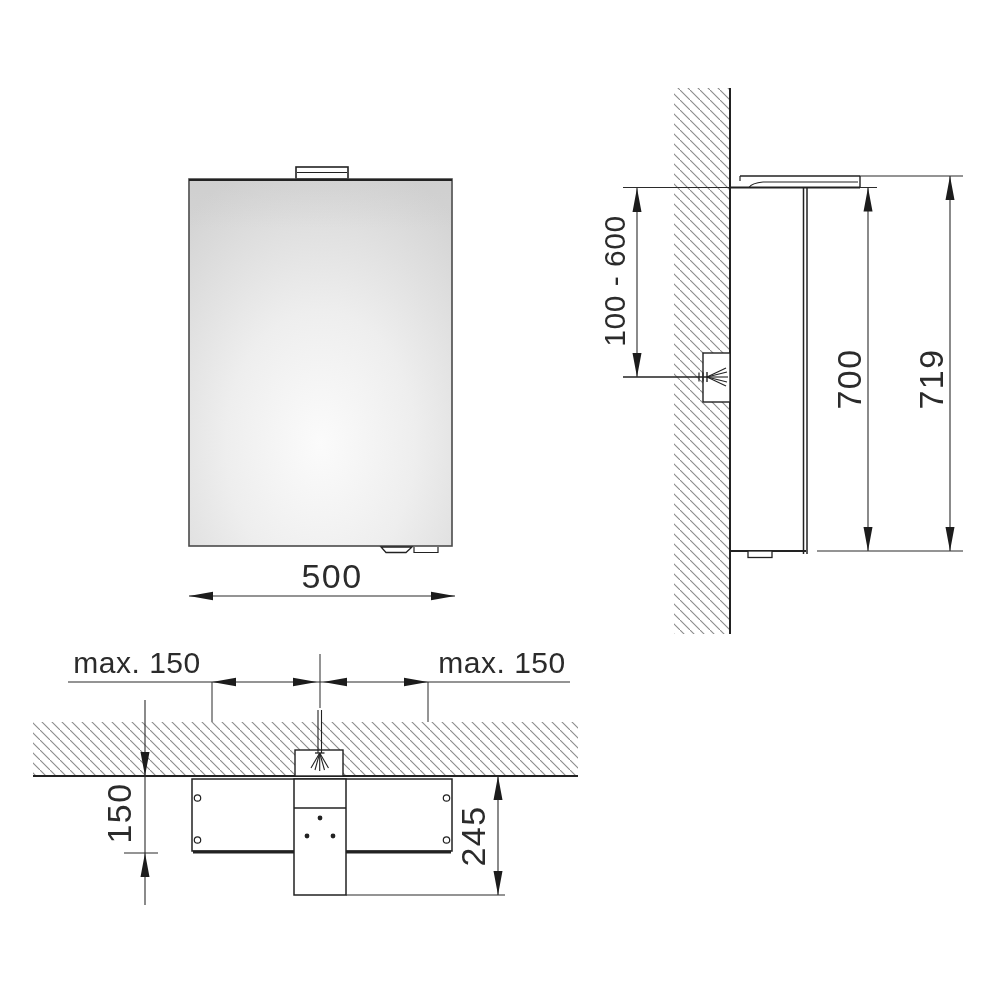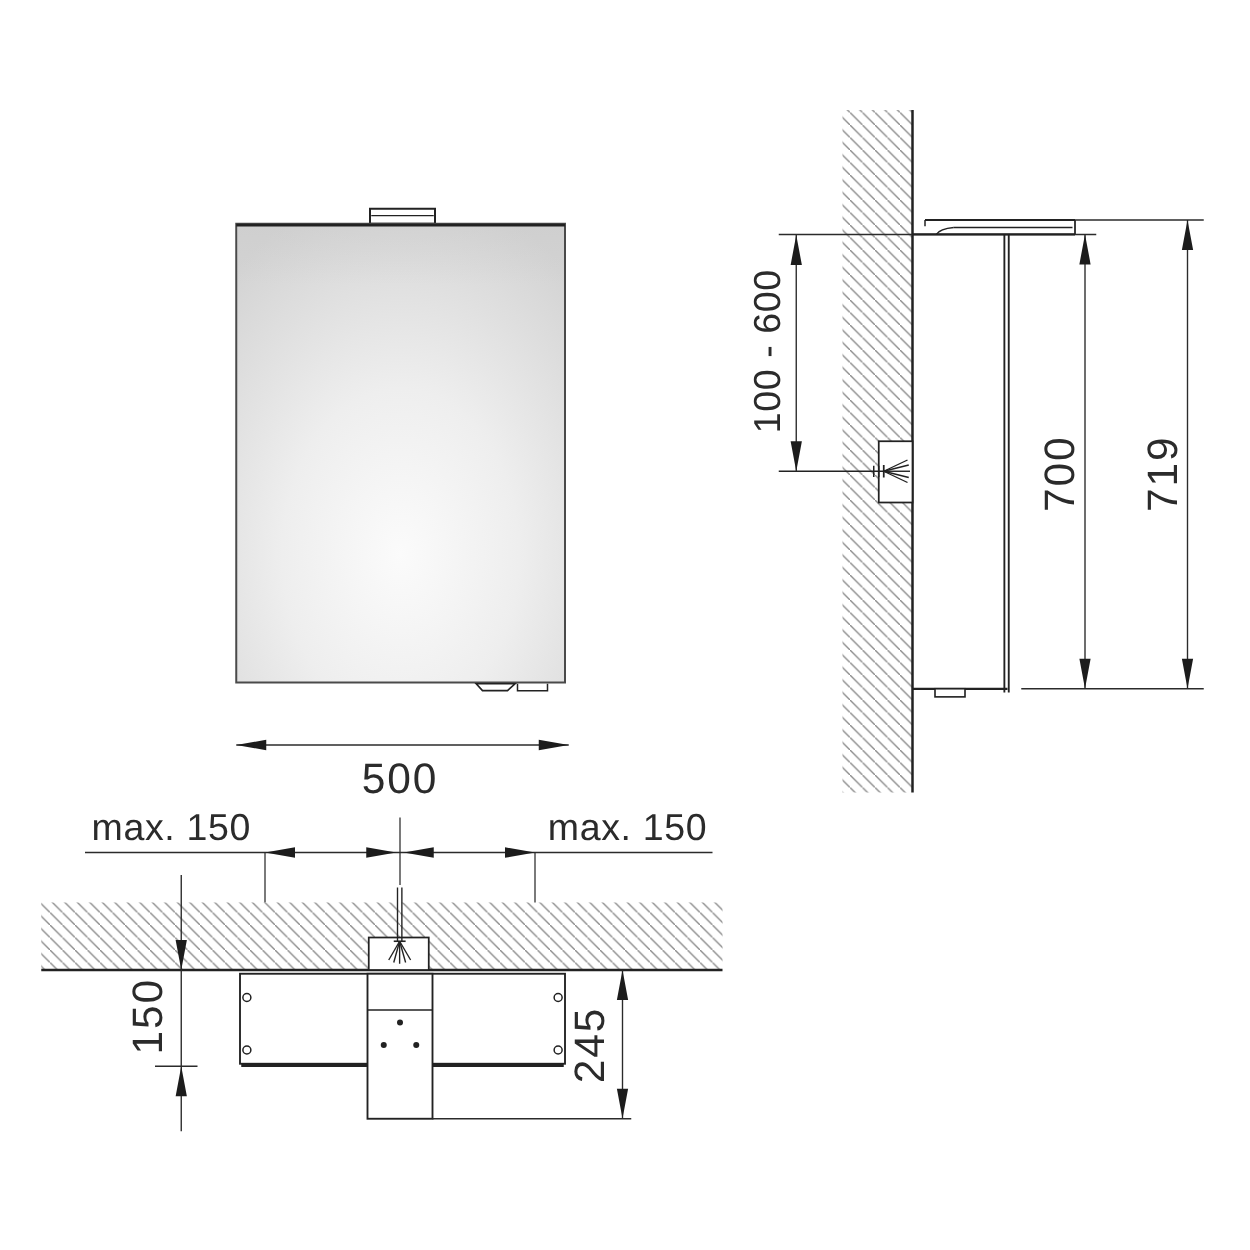--- a/index.html
+++ b/index.html
@@ -150,21 +150,21 @@
     <polygon points="145,853 140.5,877 149.5,877" fill="#1c1c1c"></polygon>
     <line x1="124" y1="853" x2="158" y2="853" stroke="#2b2b2b" stroke-width="1.1"></line>
 
     <line x1="346" y1="895" x2="505" y2="895" stroke="#2b2b2b" stroke-width="1.2"></line>
     <line x1="498" y1="776" x2="498" y2="895" stroke="#2b2b2b" stroke-width="1.1"></line>
     <polygon points="498,776 493.5,800 502.5,800" fill="#1c1c1c"></polygon>
     <polygon points="498,895 493.5,871 502.5,871" fill="#1c1c1c"></polygon>
   </g>
 </svg>
 
-<div class="dim-label h-label fs-big" style="left:320px;top:576px;margin-top:48px;">500</div>
+<div class="dim-label h-label fs-big" style="left:332px;top:576px;">500</div>
 
 <div class="dim-label v-label fs-med" style="left:615px;top:281px;">100 - 600</div>
 
 <div class="dim-label v-label fs-big" style="left:849px;top:379px;">700</div>
 
 <div class="dim-label v-label fs-big" style="left:931px;top:379px;">719</div>
 
 <div class="dim-label h-label fs-med" style="left:137px;top:663px;">max. 150</div>
 
 <div class="dim-label h-label fs-med" style="left:502px;top:663px;">max. 150</div>

